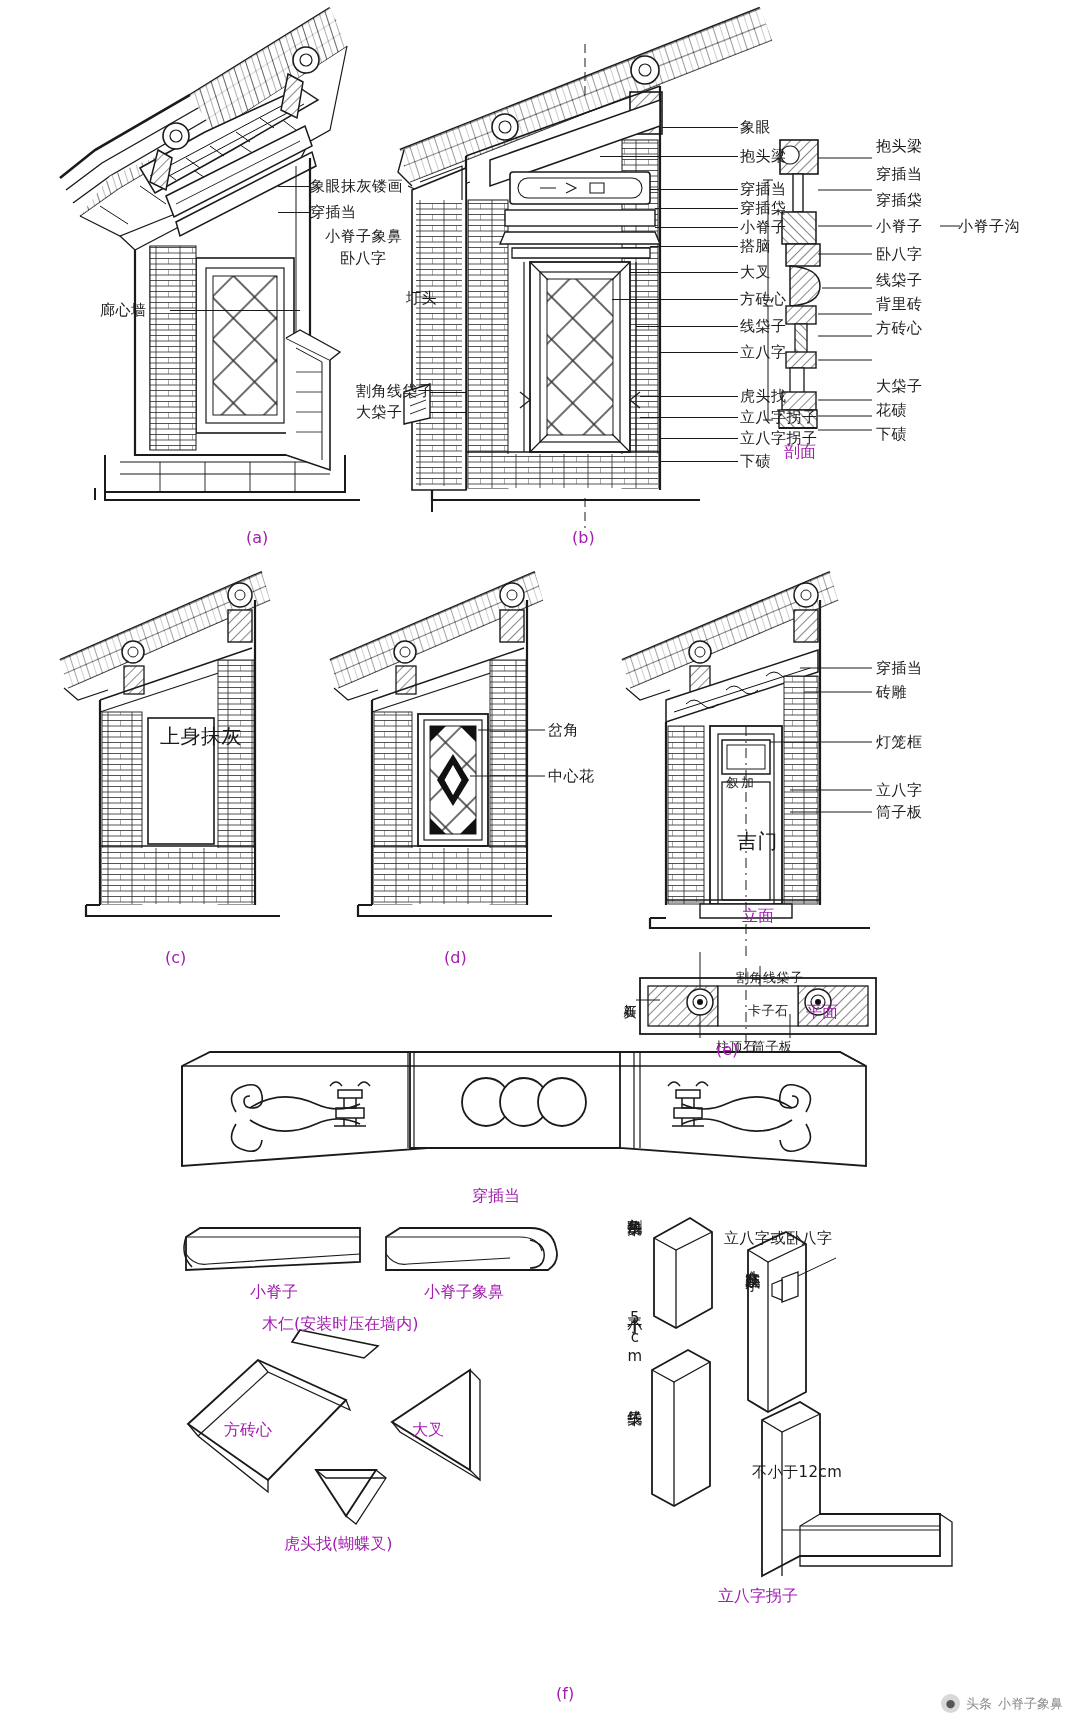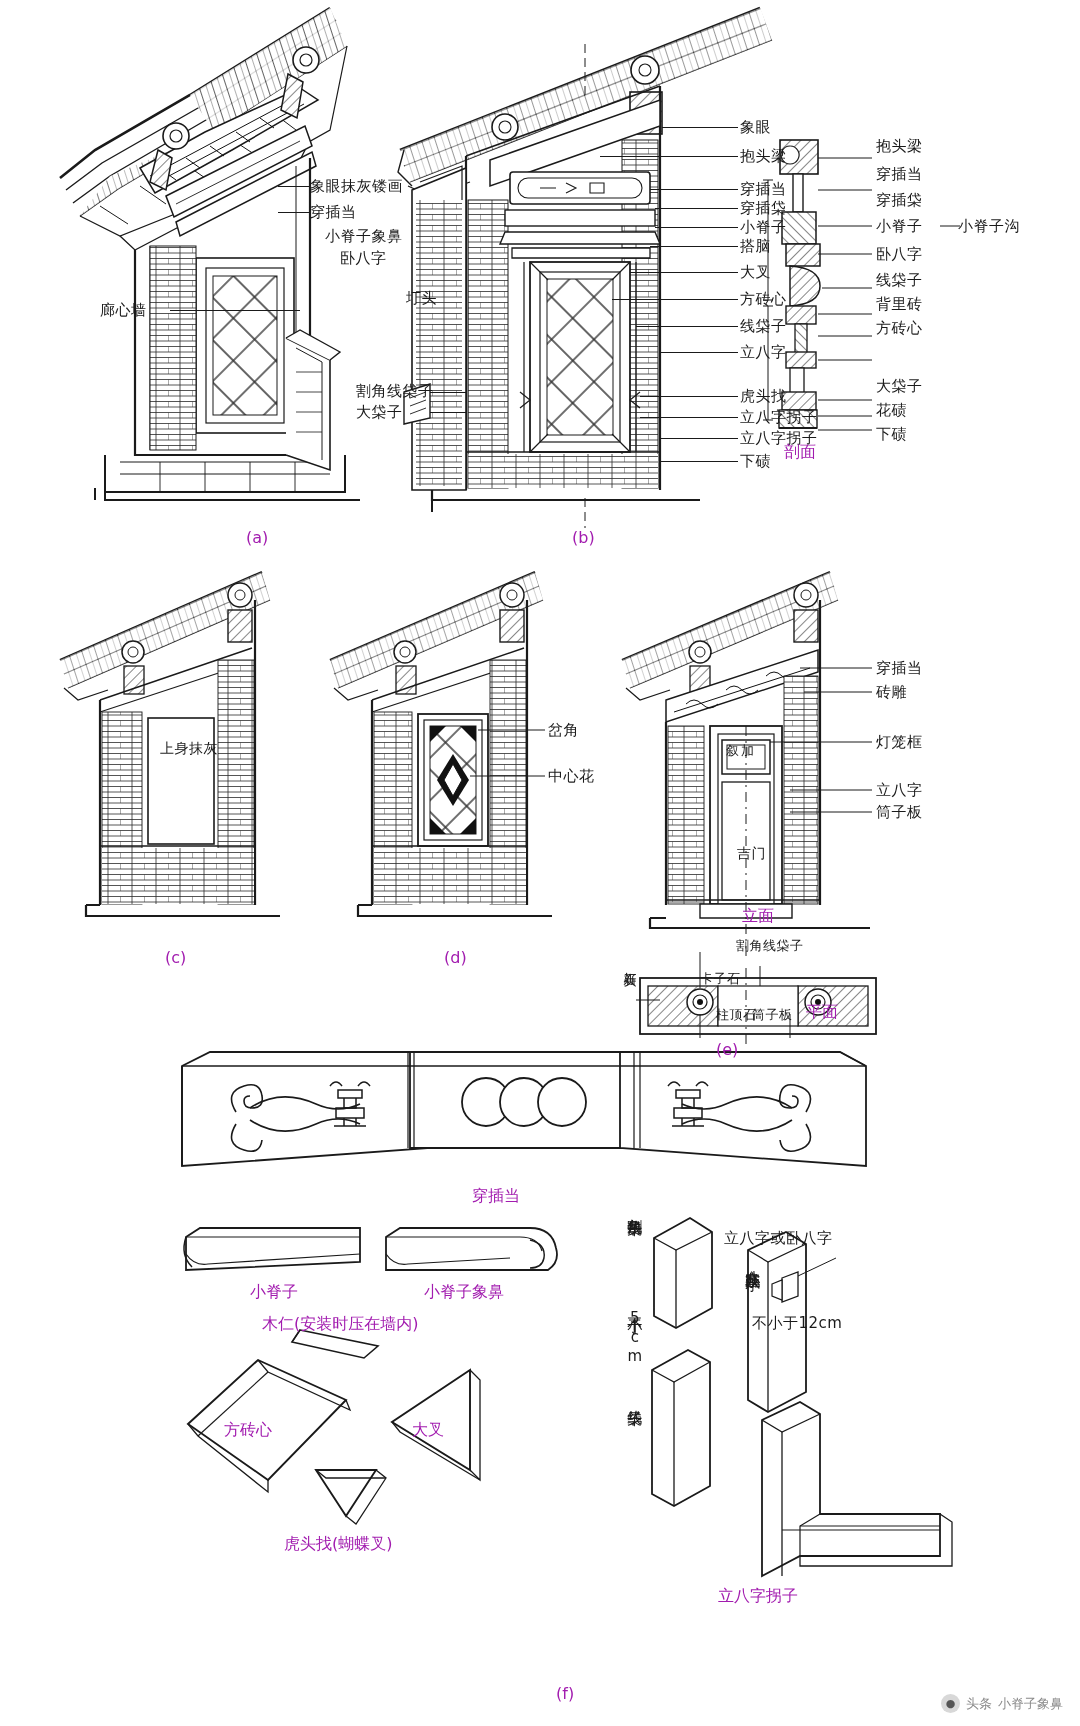--- a/index.html
+++ b/index.html
@@ -1,22 +1,22 @@
 <!DOCTYPE html>
 <html><head>
 <meta charset="utf-8">
 <style>
   html,body{margin:0;padding:0;background:#ffffff;}
   body{width:1080px;height:1726px;position:relative;
        font-family:"DejaVu Sans","Liberation Sans",sans-serif;color:#111;}
   #sheet{position:relative;width:1080px;height:1726px;overflow:hidden;background:#fff;}
   .lbl{position:absolute;font-size:15px;line-height:1.12;color:#1a1a1a;white-space:pre;letter-spacing:.5px;}
   .lbl.v{writing-mode:vertical-rl;text-orientation:upright;letter-spacing:1px;}
-  .lbl.sm{font-size:13px;}
-  .lbl.big{font-size:14px;margin-top:16px;}
+  .lbl.sm{font-size:13px;margin-top:32px;}
+  .lbl.big{font-size:20px;}
   .cap{position:absolute;font-size:16px;color:#a21caf;}
   .ldr{position:absolute;background:#1a1a1a;height:1px;}
   svg{position:absolute;left:0;top:0;overflow:visible;}
   .wm{position:absolute;right:8px;bottom:10px;display:flex;align-items:center;
       gap:6px;background:rgba(255,255,255,.75);padding:3px 9px;border-radius:13px;}
   .wm .dot{width:19px;height:19px;border-radius:50%;background:#d8d8d8;
       display:flex;align-items:center;justify-content:center;font-size:11px;color:#555;}
   .wm .t{font-size:13px;color:#8a8a8a;text-align:right;}
 </style>
 </head>
@@ -554,39 +554,39 @@
   <div class="lbl" style="left:876px;top:660px">穿插当</div>
   <div class="lbl" style="left:876px;top:684px">砖雕</div>
   <div class="lbl" style="left:876px;top:734px">灯笼框</div>
   <div class="lbl" style="left:876px;top:782px">立八字</div>
   <div class="lbl" style="left:876px;top:804px">筒子板</div>
   <div class="lbl sm" style="left:726px;top:744px;letter-spacing:2px">叙加</div>
   <div class="lbl big" style="left:737px;top:828px;line-height:1.35">吉门</div>
   <div class="cap" style="left:742px;top:906px">立面</div>
   <div class="cap" style="left:806px;top:1002px">平面</div>
   <div class="lbl sm" style="left:736px;top:938px;line-height:1.18">割角线柋子</div>
-  <div class="lbl sm" style="left:700px;top:972px">卡子石</div>
+  <div class="lbl sm" style="left:748px;top:972px">卡子石</div>
   <div class="lbl sm" style="left:716px;top:1008px">柱顶石</div>
   <div class="lbl sm" style="left:752px;top:1008px">筒子板</div>
   <div class="lbl sm v" style="left:622px;top:962px;height:72px">好头石</div>
   <div class="cap" style="left:716px;top:1040px">(e)</div>
 
   <div class="cap" style="left:472px;top:1186px">穿插当</div>
   <div class="cap" style="left:250px;top:1282px">小脊子</div>
   <div class="cap" style="left:424px;top:1282px">小脊子象鼻</div>
   <div class="cap" style="left:262px;top:1314px">木仁(安装时压在墙内)</div>
   <div class="cap" style="left:224px;top:1420px">方砖心</div>
   <div class="cap" style="left:412px;top:1420px">大叉</div>
   <div class="cap" style="left:284px;top:1534px">虎头找(蝴蝶叉)</div>
 
   <div class="lbl v" style="left:626px;top:1206px;height:96px">割角线柋子</div>
   <div class="lbl v" style="left:626px;top:1306px;height:110px">不小于5cm</div>
   <div class="lbl" style="left:724px;top:1230px">立八字或卧八字</div>
   <div class="lbl v" style="left:744px;top:1258px;height:136px">立八字或卧八字</div>
-  <div class="lbl" style="left:752px;top:1315px">不小于12cm</div>
+  <div class="lbl" style="left:752px;top:1464px">不小于12cm</div>
   <div class="lbl v" style="left:626px;top:1398px;height:72px">线柋子</div>
   <div class="cap" style="left:718px;top:1586px">立八字拐子</div>
   <div class="cap" style="left:556px;top:1684px">(f)</div>
 
   <div class="wm">
     <span class="dot">●</span>
     <span class="t">头条</span>
     <span class="t">小脊子象鼻</span>
   </div>
 

